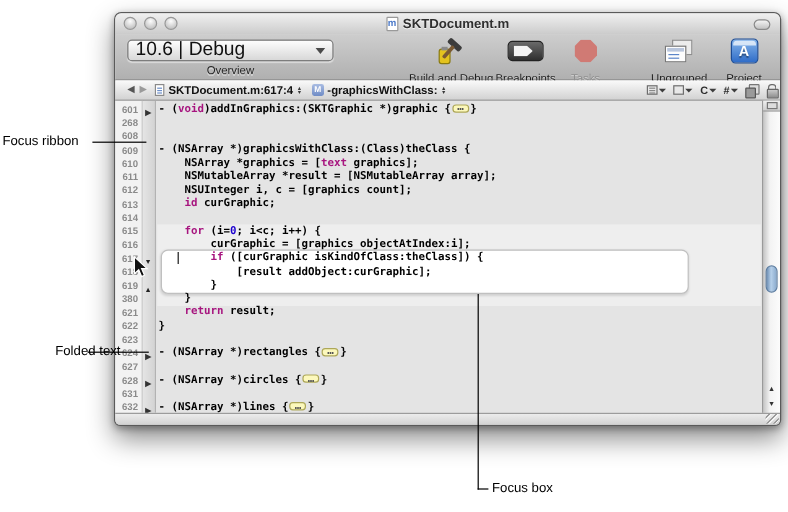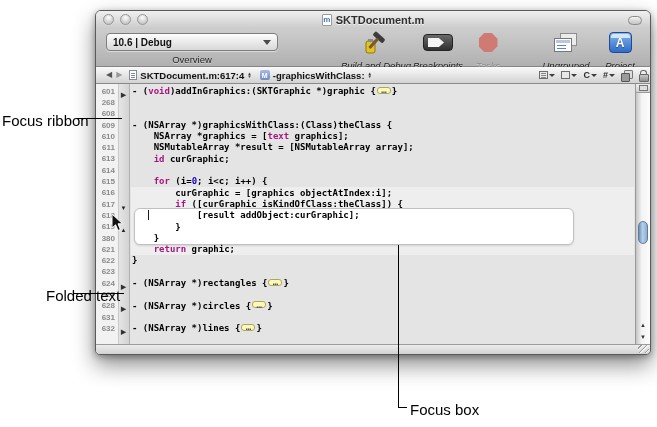--- a/index.html
+++ b/index.html
@@ -23,29 +23,29 @@
   .title-text { font-size:11px; font-weight:bold; color:#2f2f2f; text-shadow:0 1px 0 rgba(255,255,255,.7); }
   .oval-btn { position:absolute; right:8px; top:5px; width:14px; height:9px; border-radius:5px;
     border:1px solid #8a8a8a; background:linear-gradient(#f4f4f4,#c2c2c2); }
 
   
   .toolbar { position:absolute; left:0; top:18px; right:0; height:38px;
     background:linear-gradient(#cdcdcd,#b0b0b0); border-bottom:1px solid #858585; }
   .popup { position:absolute; left:10px; top:4px; width:172px; height:18px; border-radius:4px;
     border:1px solid #7d7d7d; background:linear-gradient(#fdfdfd,#d8d8d8);
     box-shadow:0 1px 1px rgba(255,255,255,.5); display:flex; align-items:center; padding:0 6px; }
-  .popup-label { font-size:10px; color:#111; flex:1;font-weight:bold; }
+  .popup-label { font-size:16px; color:#111; flex:1; }
   .popup-arrow { width:0; height:0; border-left:4px solid transparent; border-right:4px solid transparent; border-top:5px solid #4a4a4a; }
   .overview-caption { position:absolute; left:10px; top:25px; width:172px; text-align:center;
     font-size:9.5px; color:#252525; text-shadow:0 1px 0 rgba(255,255,255,.45); }
 
   .titem { position:absolute; top:1px; text-align:center; font-size:9.5px; color:#1c1c1c;
     text-shadow:0 1px 0 rgba(255,255,255,.45); }
   .titem .ic { height:25px; display:flex; align-items:center; justify-content:center; }
-  .titem .lbl { margin-top:6px; line-height:10px;font-style:italic; }
+  .titem .lbl { margin-top:6px; line-height:10px; }
   .lbl-disabled { color:#8f8f8f !important; }
 
   .bp-icon { width:30px; height:17px; border-radius:4px; background:linear-gradient(#6a6a6a,#303030);
     border:1px solid #222; display:flex; align-items:center; padding-left:4px; }
   .bp-arrow { width:16px; height:9px; background:#f4f4f4;
     clip-path:polygon(0 0,68% 0,100% 50%,68% 100%,0 100%); }
   .octagon { width:19px; height:19px; background:#d07a74;
     clip-path:polygon(30% 0,70% 0,100% 30%,100% 70%,70% 100%,30% 100%,0 70%,0 30%); }
   .ungrouped-icon { position:relative; width:24px; height:20px; }
   .ug-back { position:absolute; left:6px; top:0; width:17px; height:13px; background:#ececec; border:1px solid #8e8e8e; }
@@ -122,21 +122,21 @@
   .sarrow.up { bottom:13px; }
   .sarrow.down { bottom:1px; }
 
   
   .statusstrip { position:absolute; left:0; right:0; bottom:0; height:10px;
     background:linear-gradient(#ececec,#d2d2d2); border-top:1px solid #9c9c9c; }
   .grip { position:absolute; right:1px; bottom:1px; width:11px; height:8px;
     background:repeating-linear-gradient(135deg, rgba(0,0,0,0) 0 2px, #9b9b9b 2px 3px, #f5f5f5 3px 4px); }
 
   
-  .ann { position:absolute; font-size:15px; color:#000; z-index:20;text-align:right; }
+  .ann { position:absolute; font-size:11px; color:#000; z-index:20;text-align:right; }
   .ann-line { position:absolute; background:#000; z-index:20; }
   #ln-focus-ribbon { left:77px; top:118px; width:45px; height:1px; }
   #ln-folded-text  { left:73px; top:293px; width:51px; height:1px; }
   #ln-focusbox-v { left:398px; top:245px; width:1px; height:163px; }
   #ln-focusbox-h { left:398px; top:407px; width:9px; height:1px; }
   #ann-focus-ribbon { left:2px; top:112px; }
   #ann-folded-text { left:2px; top:287px;margin-left:44px; }
   #ann-focus-box { left:410px; top:401px; }
 
   
@@ -283,20 +283,25 @@
           <div class="ln">610</div>
           <div class="ribcell"></div>
           <div class="codecell"><span class="tok-p">    NSArray *graphics = [</span><span class="tok-k">text</span><span class="tok-p"> graphics];</span></div>
         </div>
         <div class="row">
           <div class="ln">611</div>
           <div class="ribcell"></div>
           <div class="codecell"><span class="tok-p">    NSMutableArray *result = [NSMutableArray array];</span></div>
         </div>
         <div class="row">
+          <div class="ln">612</div>
+          <div class="ribcell"></div>
+          <div class="codecell"><span class="tok-p">    NSUInteger i, c = [graphics count];</span></div>
+        </div>
+        <div class="row">
           <div class="ln">613</div>
           <div class="ribcell"></div>
           <div class="codecell"><span class="tok-p">    </span><span class="tok-k">id</span><span class="tok-p"> curGraphic;</span></div>
         </div>
         <div class="row">
           <div class="ln">614</div>
           <div class="ribcell"></div>
           <div class="codecell"></div>
         </div>
         <div class="row">
@@ -325,21 +330,21 @@
           <div class="codecell"><span class="tok-p">        }</span></div>
         </div>
         <div class="row">
           <div class="ln">380</div>
           <div class="ribcell"></div>
           <div class="codecell"><span class="tok-p">    }</span></div>
         </div>
         <div class="row">
           <div class="ln">621</div>
           <div class="ribcell"></div>
-          <div class="codecell"><span class="tok-p">    </span><span class="tok-k">return</span><span class="tok-p"> graphic;</span></div>
+          <div class="codecell"><span class="tok-p">    </span><span class="tok-k">return</span><span class="tok-p"> result;</span></div>
         </div>
         <div class="row">
           <div class="ln">622</div>
           <div class="ribcell"></div>
           <div class="codecell"><span class="tok-p">}</span></div>
         </div>
         <div class="row">
           <div class="ln">623</div>
           <div class="ribcell"></div>
           <div class="codecell"></div>

